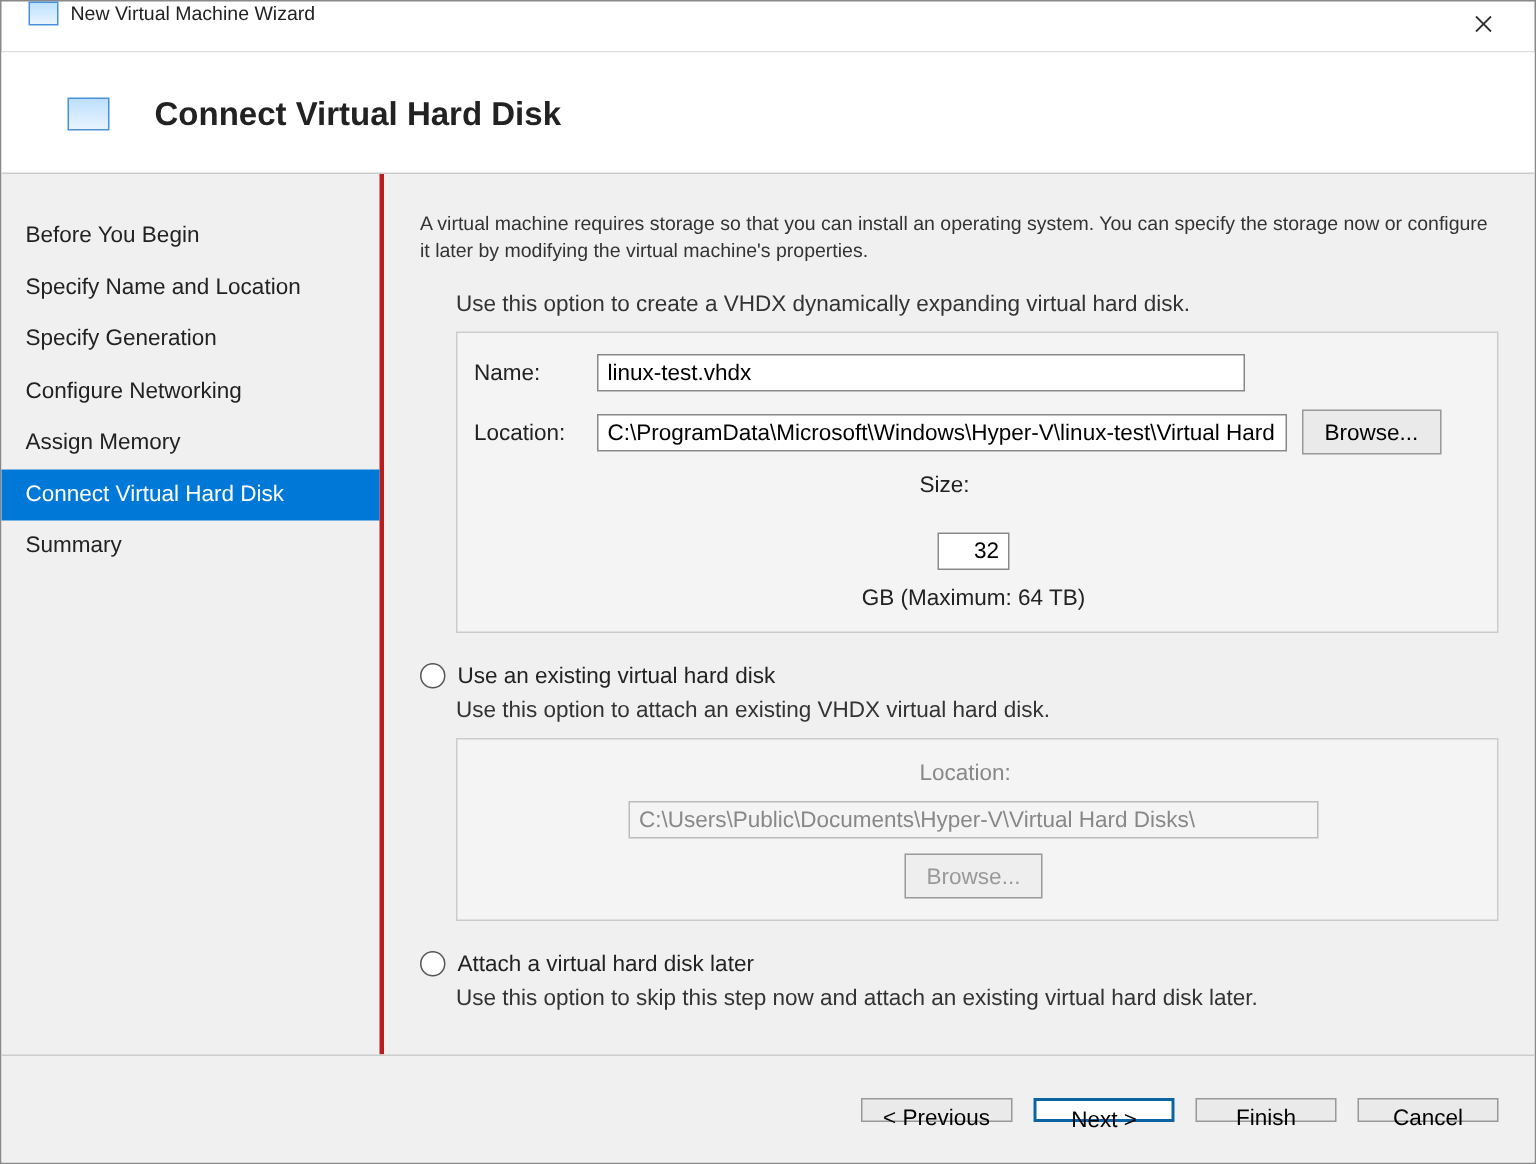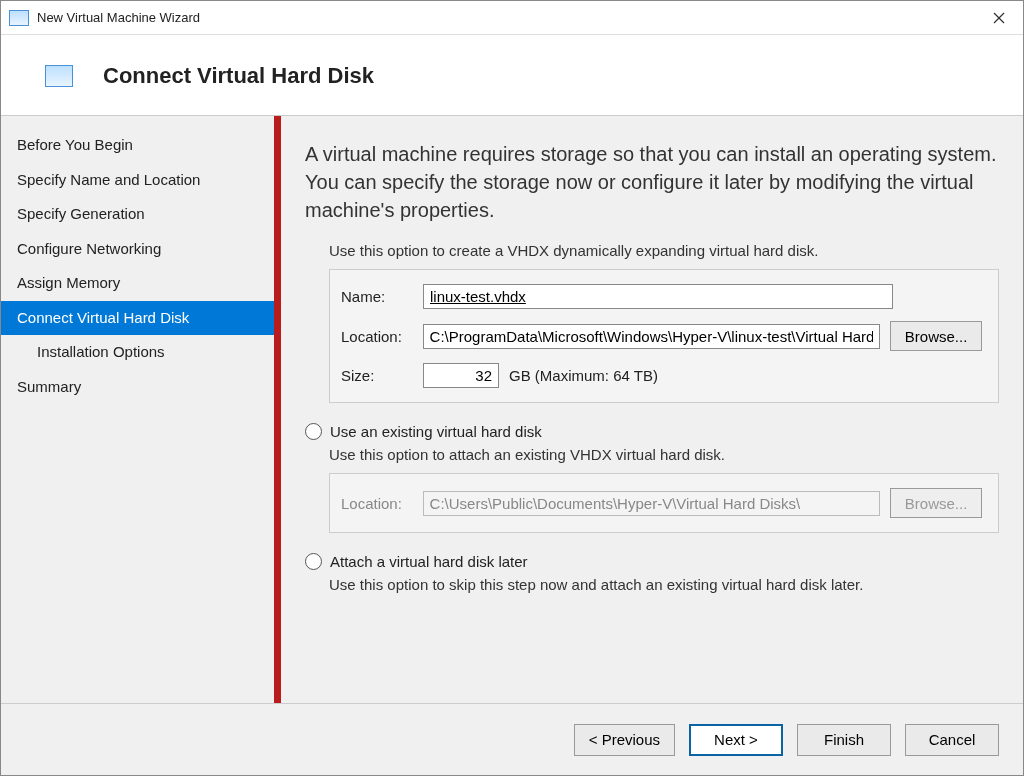--- a/index.html
+++ b/index.html
@@ -1,53 +1,53 @@
 <!DOCTYPE html>
 <html><head>
 <meta charset="utf-8">
 <style>
   * { box-sizing: border-box; }
   html, body { margin:0; padding:0; font-family: "Segoe UI", Tahoma, sans-serif; font-size:14px; color:#222; }
   .window { width:1024px; height:776px; background:#fff; border:1px solid #888; display:flex; flex-direction:column; position:relative;}
-  .titlebar { height:34px; display:flex; align-items:center; padding:0 4px; border-bottom:1px solid #ddd; }
+  .titlebar { height:34px; display:flex; padding:0 14px; border-bottom:1px solid #ddd; }
   .title-icon { width:20px; height:16px; border:1px solid #4a90d9; background:linear-gradient(#bde0ff,#e8f4ff); margin-right:8px; margin-left:4px;}
   .title-text { flex:1; font-size:13px; }
   .close-btn { width:40px; height:30px; display:flex; align-items:center; justify-content:center; cursor:pointer; font-size:16px;}
   .header-area { padding:28px 34px 26px 34px; display:flex; align-items:center; gap:30px; border-bottom:1px solid #ccc; background:#fff;}
   .header-icon { width:28px; height:22px; border:1px solid #4a90d9; background:linear-gradient(#bde0ff,#e8f4ff); margin-left:10px;}
   .header-title { font-size:22px; font-weight:700; color:#222; }
   .body-area { flex:1; display:flex; background:#f0f0f0; }
-  .sidebar { width:280px; padding:12px 0 0 0; border-right:7px solid #b91c1c;}
+  .sidebar { width:255px; padding:24px 0 0 0; border-right:3px solid #b91c1c;}
   .step { padding:6px 10px 6px 16px; font-size:15px; color:#222; cursor:pointer; line-height:1.5;}
   .step.indent { padding-left:36px; }
   .step.active { background:#0078d7; color:#fff; }
   .content { flex:1; padding:24px 24px 0 24px; overflow:auto;}
-  .intro { font-size:20px; line-height:1.4; margin-bottom:18px; color:#333;}
+  .intro { font-size:13px; line-height:1.4; margin-bottom:18px; color:#333;}
   .opt-block { margin-bottom:20px; }
   .opt-header { display:flex; align-items:center; gap:8px; margin-bottom:6px;}
   .radio { width:17px; height:17px; border:1px solid #555; border-radius:50%; display:inline-flex; align-items:center; justify-content:center; cursor:pointer; background:#fff;}
   .radio.checked::after { content:""; width:9px; height:9px; background:#000; border-radius:50%; display:block;}
   .opt-title { font-size:15px; color:#222; }
   .opt-desc { margin-left:24px; font-size:15px; color:#333; margin-bottom:10px;}
   .panel { margin-left:24px; border:1px solid #ccc; background:#f4f4f4; padding:14px 16px 14px 11px; }
   .panel.disabled { color:#888; }
   .row { display:flex; align-items:center; margin-bottom:12px; gap:10px;}
-  .row:last-child { margin-bottom:0;}
+  .row:last-child { margin-bottom:0;flex-direction:column;}
   .lbl { width:72px; font-size:15px; }
   input[type=text].field { border:1px solid #888; background:#fff; font-size:15px; padding:3px 6px; font-family:inherit;}
   input[type=text].field.readonly { background:#f4f4f4; color:#888; border:1px solid #bbb;}
-  .name-field { width:470px;text-decoration:underline; }
+  .name-field { width:432px; }
   .loc-field  { width:460px; }
-  .size-field { width:76px; text-align:right; }
+  .size-field { width:48px; text-align:right;margin-top:13px; }
   .size-suffix { font-size:15px; }
   .btn { border:1px solid #999; background:#eaeaea; font-size:15px; padding:4px 14px; font-family:inherit; cursor:pointer; min-width:88px; height:30px;}
   .btn.disabled { color:#999; background:#eee; cursor:default;}
   .btn.primary { border:2px solid #0a64a4; background:#fff;}
   .footer { height:72px; border-top:1px solid #ccc; background:#f0f0f0; display:flex; align-items:center; justify-content:flex-end; padding:0 24px; gap:14px;}
-  .footer .btn { min-width:94px; height:32px;}
+  .footer .btn { min-width:94px; height:16px;}
 </style>
 </head>
 <body>
 
 <div class="window">
 
   <div class="titlebar">
     <div class="title-icon"></div>
     <div class="title-text">New Virtual Machine Wizard</div>
     <div class="close-btn">
@@ -65,21 +65,20 @@
 
   <div class="body-area">
 
     <div class="sidebar">
       <div class="step">Before You Begin</div>
       <div class="step">Specify Name and Location</div>
       <div class="step">Specify Generation</div>
       <div class="step">Configure Networking</div>
       <div class="step">Assign Memory</div>
       <div class="step active">Connect Virtual Hard Disk</div>
-      <div class="step indent">Installation Options</div>
       <div class="step">Summary</div>
     </div>
 
     <div class="content">
       <div class="intro">A virtual machine requires storage so that you can install an operating system. You can specify the storage now or configure it later by modifying the virtual machine's properties.</div>
 
       <div class="opt-block">
         <div class="opt-desc">Use this option to create a VHDX dynamically expanding virtual hard disk.</div>
         <div class="panel">
           <div class="row">

